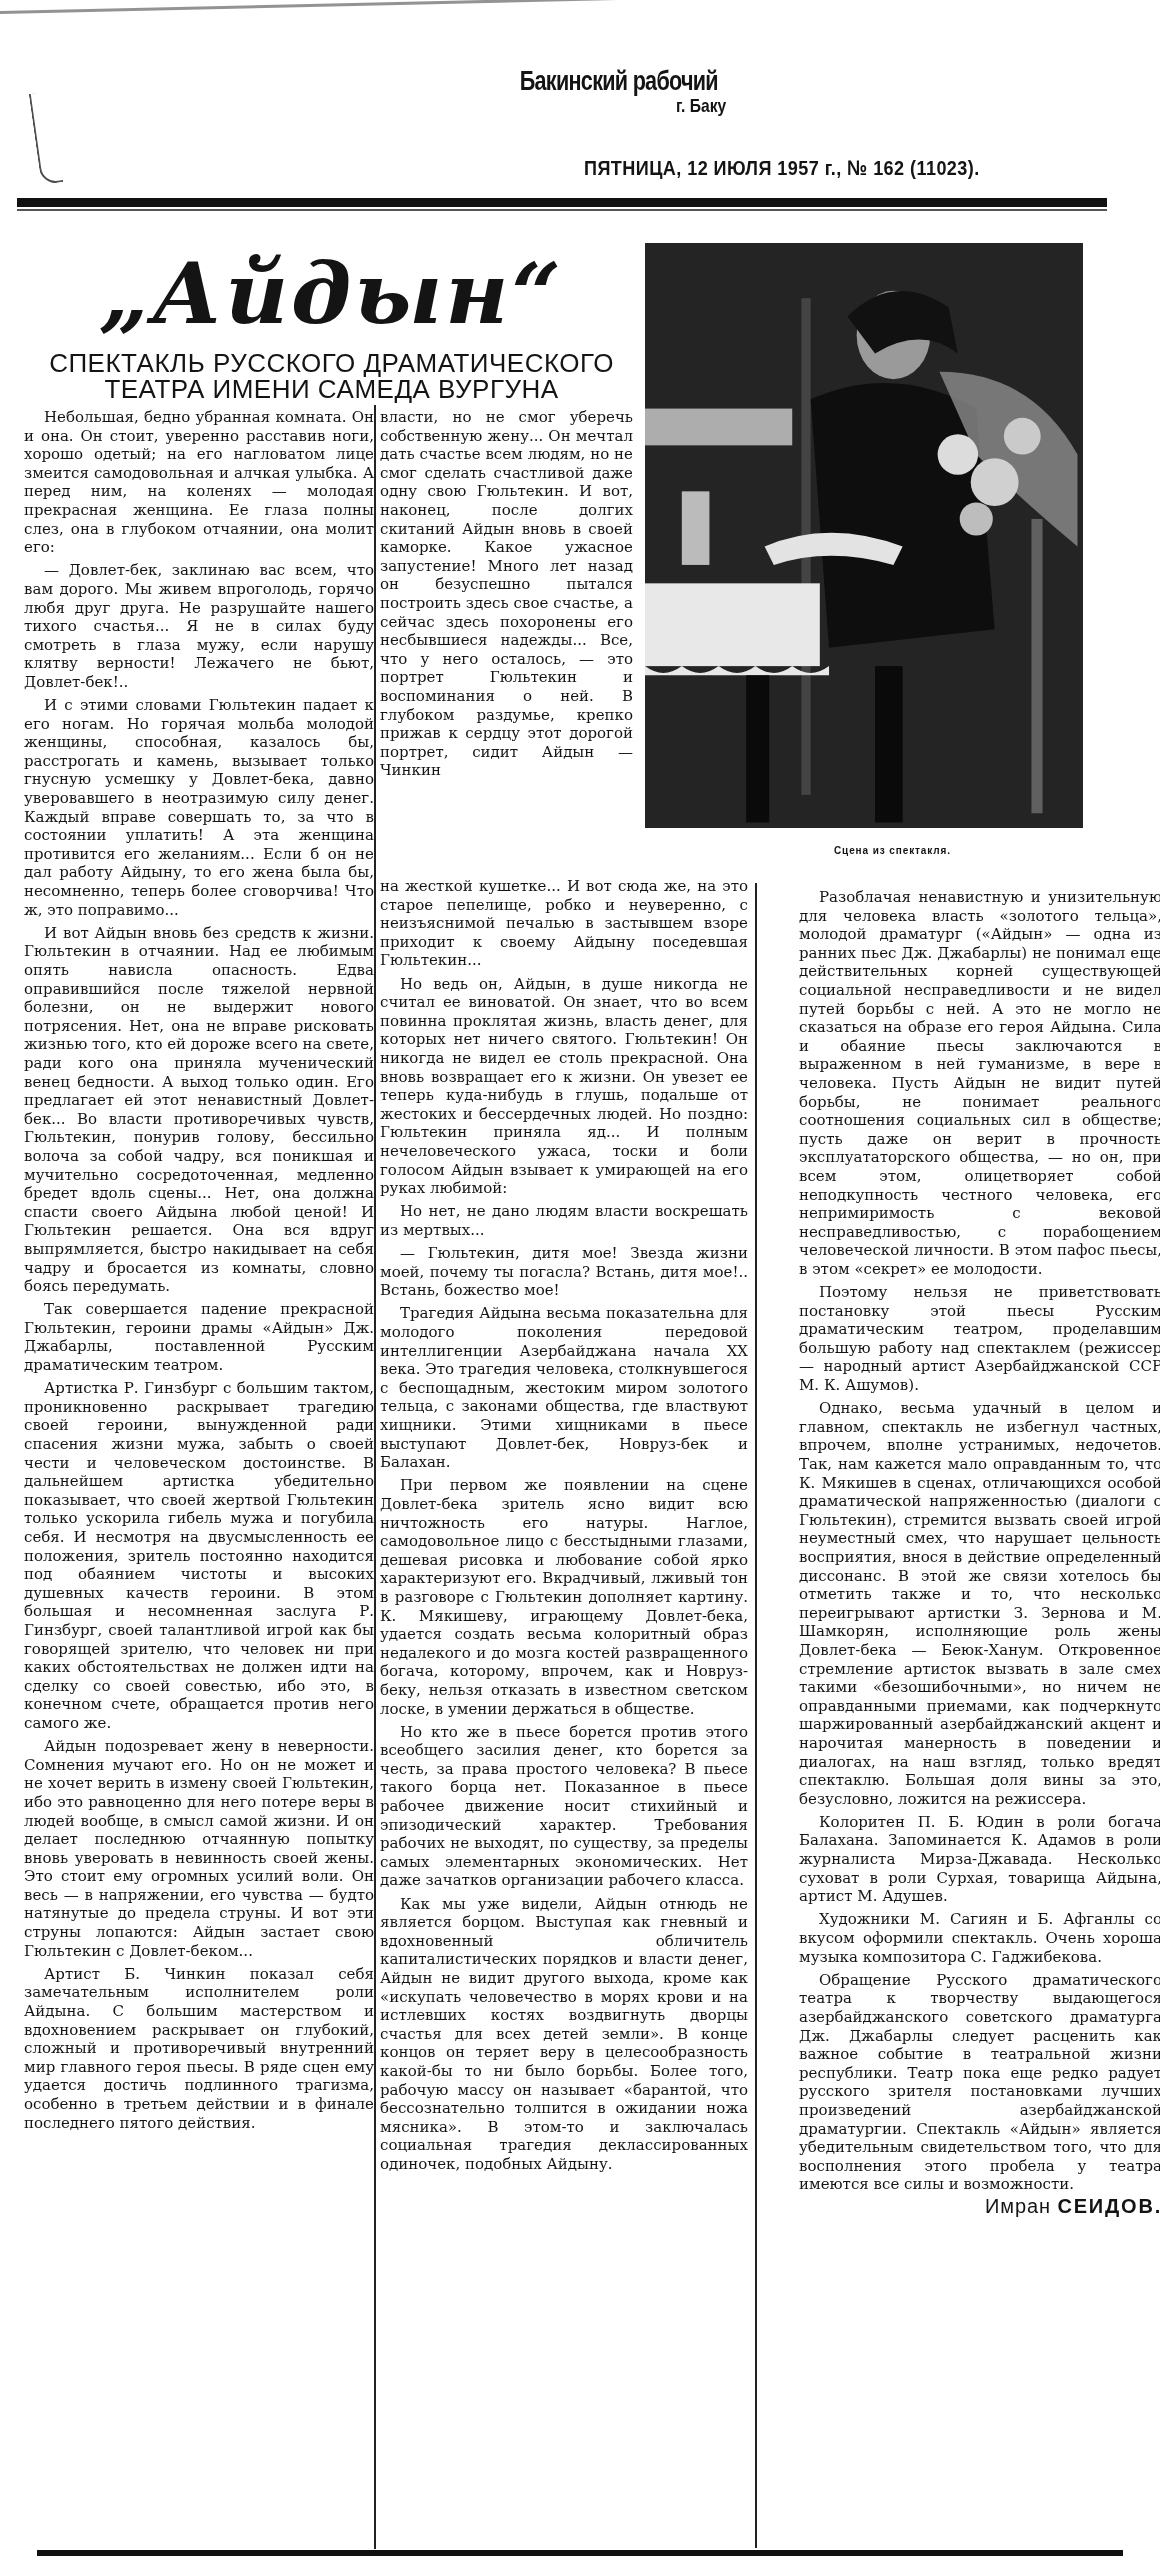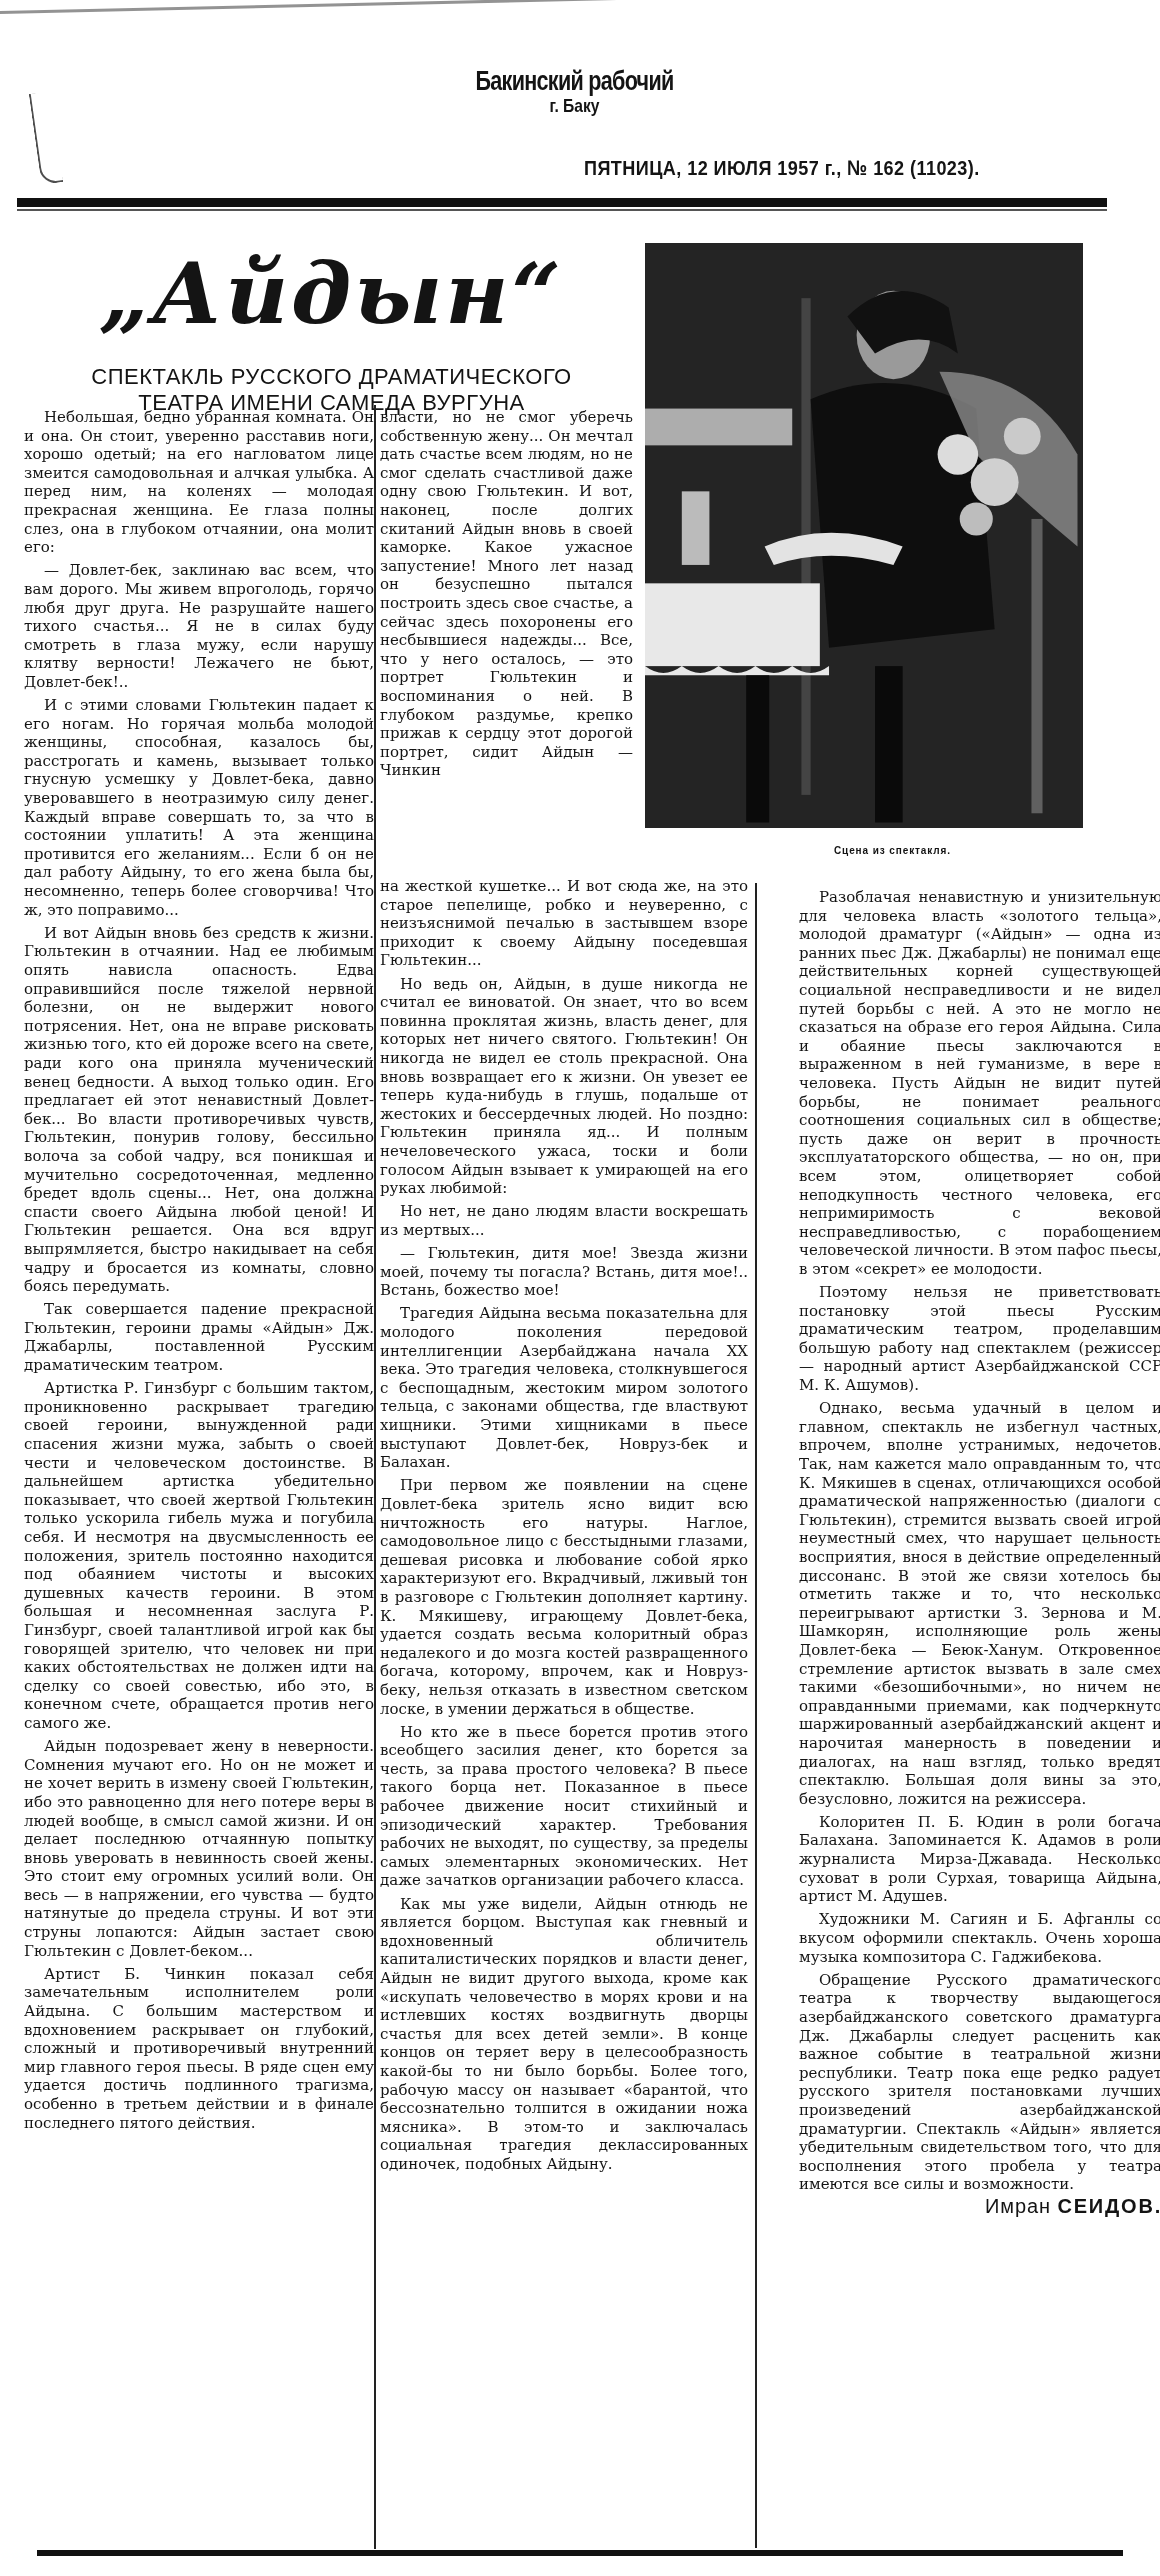--- a/index.html
+++ b/index.html
@@ -2,29 +2,29 @@
 <html style="font-size:14.7px"><head>
 <meta charset="utf-8">
 <style>
   * { box-sizing: border-box; margin: 0; padding: 0; }
   html, body { width: 1160px; height: 2576px; background: #ffffff; }
   body { position: relative; overflow: hidden; color: #141414; font-family: "DejaVu Serif", serif; }
 
   .top-smudge { position: absolute; left: 0; top: 11px; width: 883px; height: 2.8px; background: #3a3a3a; transform: rotate(-1.3deg); transform-origin: left; opacity: .55; }
   .margin-mark { position: absolute; left: 35px; top: 92px; width: 22px; height: 92px; border-left: 2.8px solid #222; border-bottom: 2.8px solid #222; border-radius: 0 0 0 16.6px; transform: rotate(-8deg); opacity: .8; }
 
-  .masthead { position: absolute; left: 409px; top: 66px; width: 331px; text-align: center; }
+  .masthead { position: absolute; left: 420px; top: 66px; width: 331px; text-align: right; }
   .masthead .paper { font-family: "Liberation Sans", sans-serif; font-weight: bold; font-size: 27px; letter-spacing: -0.9px; transform: scaleX(.8); }
   .masthead .city { font-family: "Liberation Sans", sans-serif; font-weight: bold; font-size: 18.4px; margin-top: -1.8px; transform: scaleX(.85); }
   .dateline { position: absolute; left: 584px; top: 156px; font-family: "Liberation Sans", sans-serif; font-weight: bold; font-size: 21px; letter-spacing: 0.5px; white-space: nowrap; transform: scaleX(.86); transform-origin: left; }
   .top-rule { position: absolute; left: 16.6px; top: 198px; width: 1090px; height: 9.2px; background: #111; }
   .top-rule-thin { position: absolute; left: 16.6px; top: 209px; width: 1090px; height: 1.8px; background: #555; }
 
   .headline { position: absolute; left: 37px; top: 247px; width: 589px; text-align: center; font-family: "DejaVu Serif", serif; font-weight: 900; font-style: italic; font-size: 85px; letter-spacing: 2.8px; line-height: 92px; transform: scaleX(1.02); }
-  .subhead { position: absolute; left: 37px; top: 364px; width: 589px; text-align: center; font-family: "Liberation Sans", sans-serif; font-size: 22px; line-height: 26px; letter-spacing: 0.5px; }
+  .subhead { position: absolute; left: 37px; top: 350px; width: 589px; text-align: center; font-family: "Liberation Sans", sans-serif; font-size: 26px; line-height: 26px; letter-spacing: 0.5px; }
 
   .photo { position: absolute; left: 645px; top: 243px; width: 438px; height: 585px; background: #1a1a1a; overflow: hidden; }
   .photo svg { width: 100%; height: 100%; display: block; }
   .caption { position: absolute; left: 635px; top: 845px; width: 515px; text-align: center; font-family: "Liberation Sans", sans-serif; font-weight: bold; font-size: 10px; letter-spacing: 0.9px; }
 
   .col { position: absolute; font-family: "DejaVu Serif", serif; font-size: 15px; line-height: 18.6px; text-align: justify; hyphens: auto; }
   .col p { text-indent: 20px; margin-bottom: 4.6px; }
   .col p.noindent { text-indent: 0; }
   .col1 { left: 24px; top: 408px; width: 350px; height: 2144px; }
   .col2 { left: 380px; top: 408px; width: 253px; height: 460px; }

